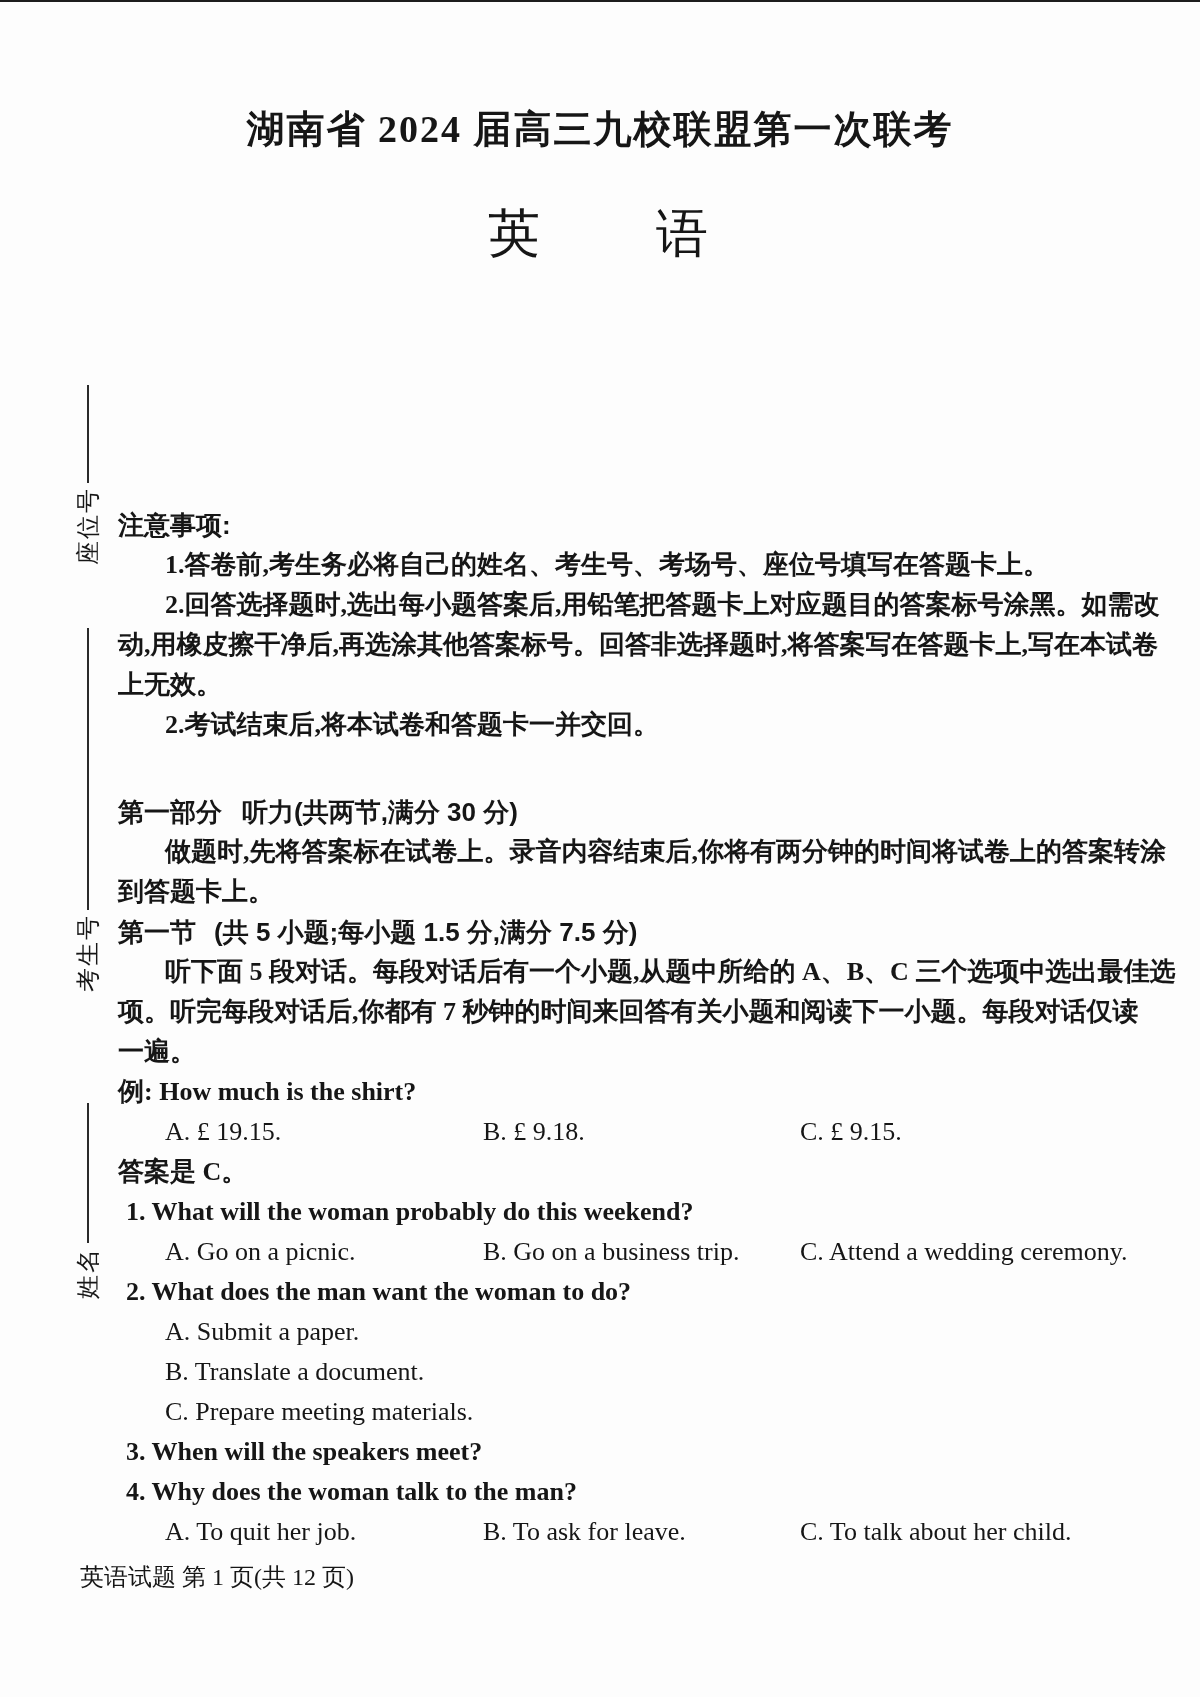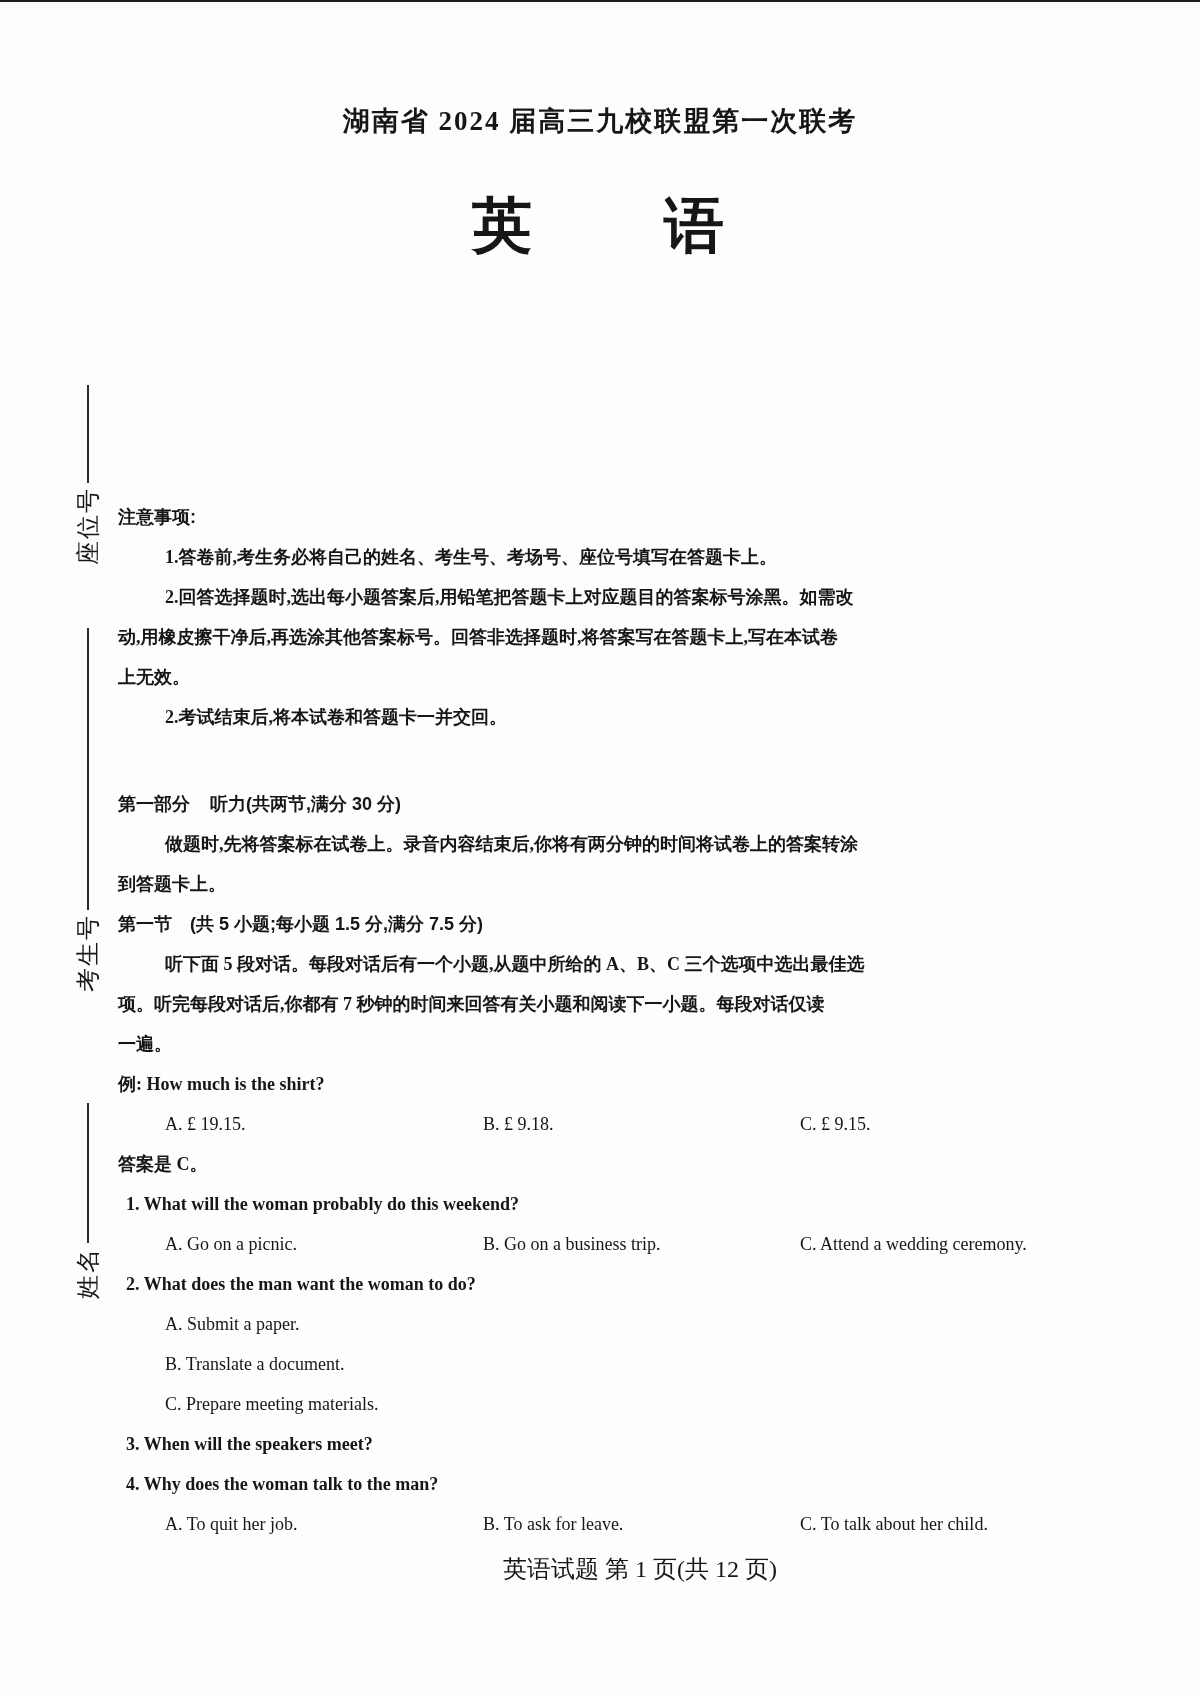--- a/index.html
+++ b/index.html
@@ -10,36 +10,36 @@
     color:#161616;
     font-family:"Liberation Serif","DejaVu Serif",serif;
     overflow:hidden;
   }
   .scan-top-line{
     position:absolute;top:0;left:0;width:100%;height:2px;
     background:#1d1d1d;
   }
   
   .doc-title{
-    margin:4px;padding-top:93px;
+    margin:12px;padding-top:93px;
     text-align:center;
-    font-size:27px;line-height:48px;
+    font-size:38px;line-height:48px;
     font-weight:bold;letter-spacing:2px;
   }
   .doc-subject{
     margin-top:55px;
     text-align:center;
-    font-size:60px;line-height:52px;
-    font-weight:bold;letter-spacing:4px;
+    font-size:52px;line-height:52px;
+    font-weight:normal;letter-spacing:4px;
   }
   
   .content{
     padding-left:118px;
     padding-right:50px;
-    font-size:18px;
+    font-size:26px;
   }
   .line{line-height:40px;white-space:nowrap;font-weight:bold;}
   .indent{padding-left:47px;}
   .q-line{padding-left:8px;}
   .bold-sans{
     font-family:"Liberation Sans","DejaVu Sans",sans-serif;
     font-weight:bold;
   }
   .notice-block{margin-top:245px;}
   .part-heading{margin-top:47px;}
@@ -48,21 +48,20 @@
   .opt-row{
     display:grid;
     grid-template-columns:318px 317px auto;
     padding-left:47px;
     line-height:40px;
   }
   .opt-row span{white-space:nowrap;}
   .opt-stack{padding-left:47px;line-height:40px;white-space:nowrap;}
   
   .page-footer{
-    text-align:center;
     padding-left:80px;
     margin-top:8px;
     font-size:24px;line-height:34px;
   }
   
   .vfield{position:absolute;left:68px;width:40px;}
   .vfield-inner{
     height:40px;
     transform-origin:top left;
     display:flex;align-items:center;

